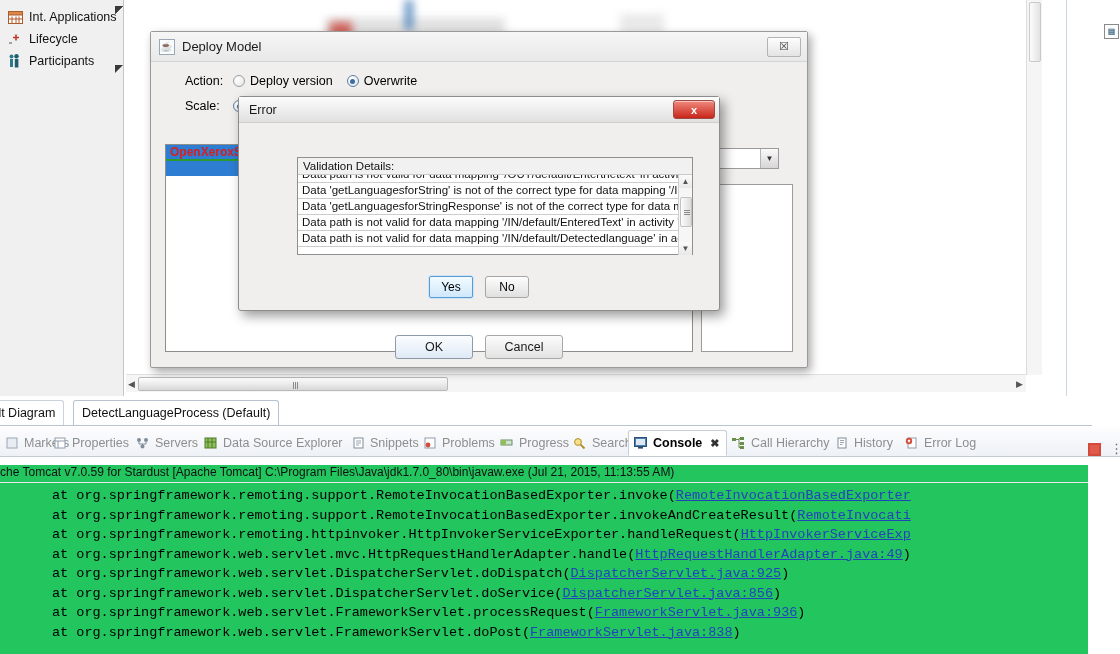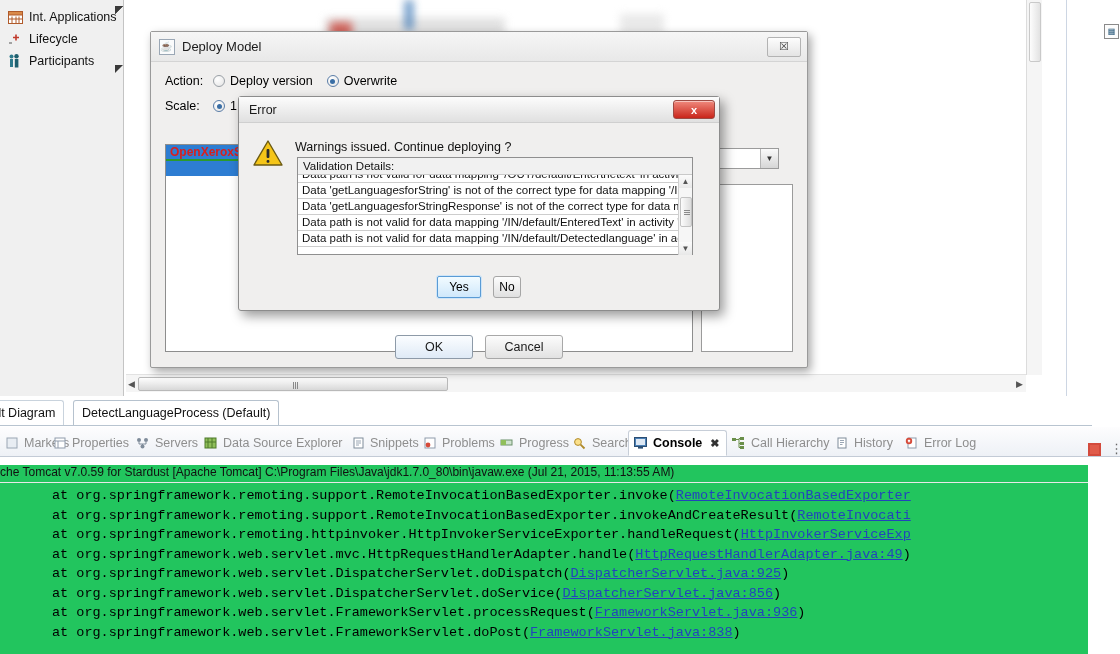--- a/index.html
+++ b/index.html
@@ -87,21 +87,21 @@
     width:16px;height:16px;border:1px solid #9aa7b5;background:#fafbfc;
     display:flex;align-items:center;justify-content:center;font-size:10px;color:#8a6a2a;
   }
   .win-close {
     margin-left:auto; width:34px; height:20px; border:1px solid #b3b3b3; border-radius:2px;
     background: linear-gradient(to bottom,#fdfdfd,#e4e4e4);
     display:flex;align-items:center;justify-content:center;font-size:11px;color:#444;
   }
   .deploy-body { position:relative; padding: 12px 14px; }
   .row { display:flex; align-items:center; gap:8px; margin-bottom: 11px; font-size:12.5px; }
-  .row .lab { width: 40px; }
+  .row .lab { width: 40px; margin-left: 20px; }
   .radio { display:inline-flex; align-items:center; gap:5px; }
   .rb { width:12px;height:12px;border-radius:50%;border:1px solid #9aa0a6;
         background: radial-gradient(circle at 35% 32%, #ffffff, #e3e3e3);}
   .rb.on { border-color:#5b7ea8; }
   .rb.on::after { content:""; display:block; width:5px;height:5px;border-radius:50%;
         background:#3a6ea5; margin:3px auto 0; }
   .modellist {
     position:absolute; left:14px; top:82px; width: 528px; height: 208px;
     background:#fff; border:1px solid #8d8d8d;
   }
@@ -183,21 +183,21 @@
   .dl-scroll .th i { position:absolute; left:3px; top:12px; width:6px; height:6px;
     background: repeating-linear-gradient(to bottom,#8a8a8a 0 1px, transparent 1px 2px); }
   .err-footer { position:absolute; left:0; right:0; bottom:12px; display:flex; justify-content:center; gap:12px; }
   .btn-sm-focus {
     width:44px; height:22px; border:1px solid #5a9bd5; border-radius:2px;
     background: linear-gradient(to bottom,#f2fbff,#cfe8fb);
     font-size:12px; display:flex;align-items:center;justify-content:center;
     box-shadow: 0 0 0 1px #cfe5f7;
   }
   .btn-sm {
-    width:28px; height:22px; border:1px solid #a6a6a6; border-radius:3px;
+    width:44px; height:22px; border:1px solid #a6a6a6; border-radius:3px;
     background: linear-gradient(to bottom,#fdfdfd,#e0e0e0);
     font-size:12px; display:flex;align-items:center;justify-content:center;
   }
 
   
   .editor-tabs {
     position:absolute; left:0; top:398px; width:1092px; height:28px;
     background:#fff; border-bottom:1px solid #b8c4d0;
   }
   .etab {
@@ -353,30 +353,20 @@
       <div class="btn-grey">Cancel</div>
     </div>
   </div>
 
   <div class="error-dialog">
     <div class="err-title">
       <span class="ttl">Error</span>
       <span class="err-close">x</span>
     </div>
     <div class="err-body">
-      <div class="warn-row">
-        <span class="warn-ico">
-          <svg width="30" height="28" viewBox="0 0 30 28">
-            <path d="M15 2 L29 26 H1 Z" fill="#f5c518" stroke="#6b5a12" stroke-width="1.4" stroke-linejoin="round"></path>
-            <rect x="13.6" y="10" width="2.8" height="9" rx="1" fill="#2b2b2b"></rect>
-            <rect x="13.6" y="21" width="2.8" height="2.8" rx="1" fill="#2b2b2b"></rect>
-          </svg>
-        </span>
-        <span class="warn-msg">Warnings issued. Continue deploying ?</span>
-      </div>
       <div class="details-box">
         <div class="details-hd">Validation Details:</div>
         <div class="details-list">
           <div class="dl-item clipped">Data path is not valid for data mapping '/OUT/default/Enterthetext' in activit...</div>
           <div class="dl-item">Data 'getLanguagesforString' is not of the correct type for data mapping '/I...</div>
           <div class="dl-item">Data 'getLanguagesforStringResponse' is not of the correct type for data m...</div>
           <div class="dl-item">Data path is not valid for data mapping '/IN/default/EnteredText' in activity '...</div>
           <div class="dl-item">Data path is not valid for data mapping '/IN/default/Detectedlanguage' in ac...</div>
           <div class="dl-scroll">
             <div class="ar">▲</div>

